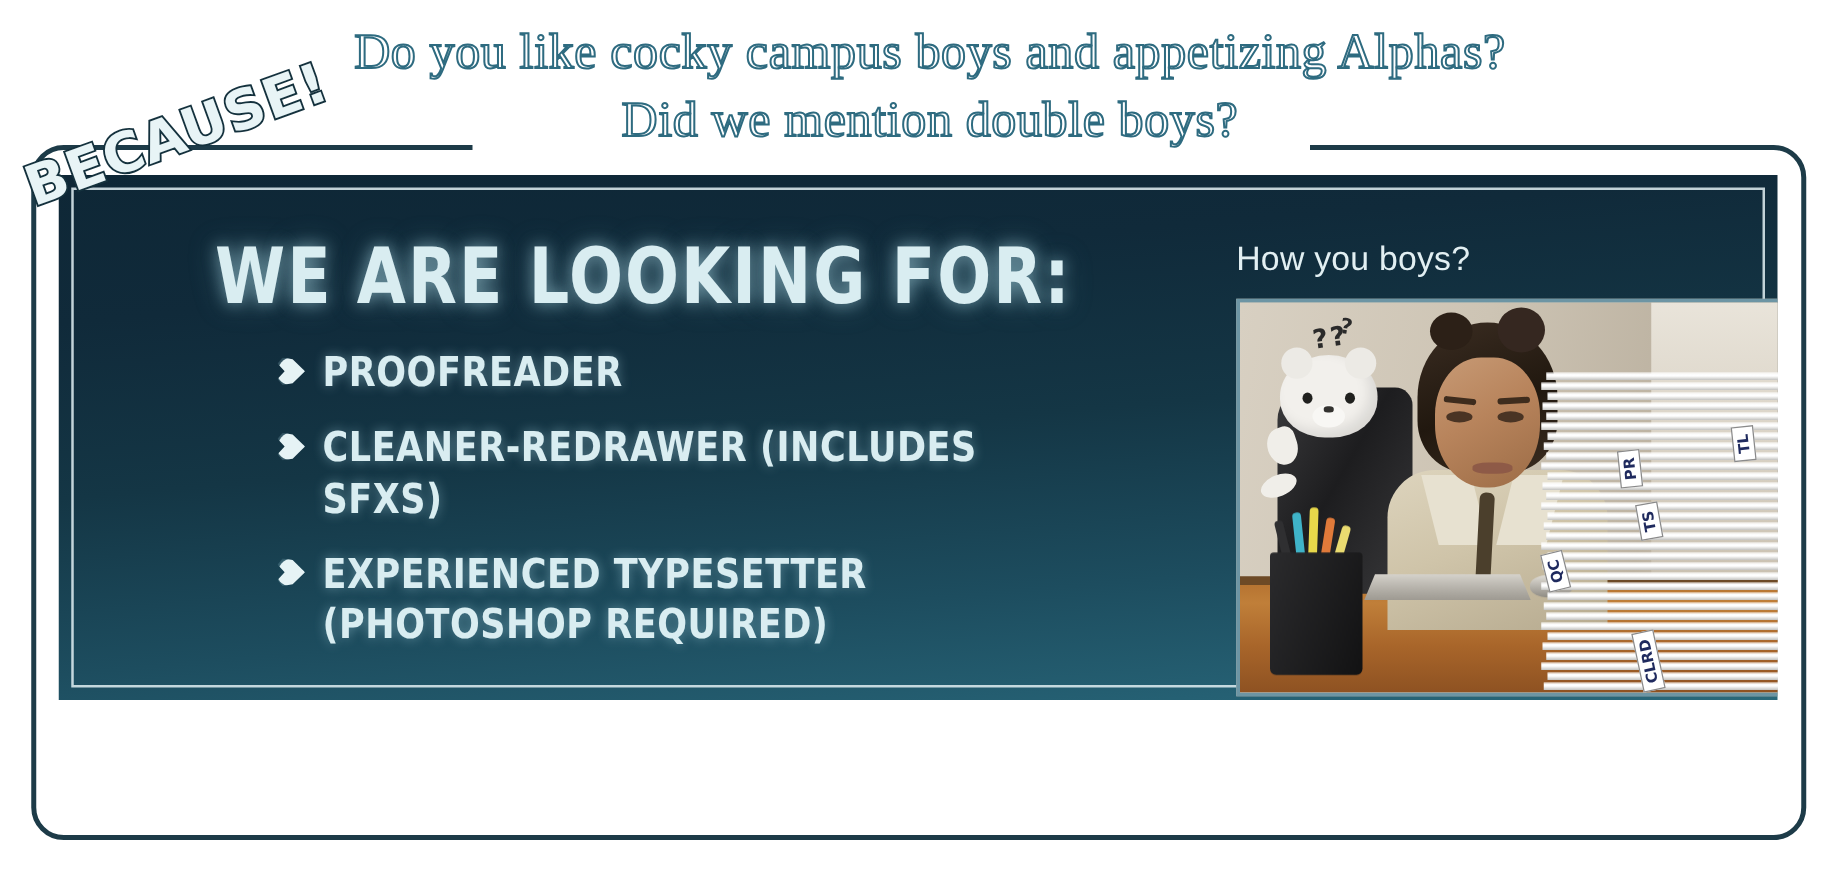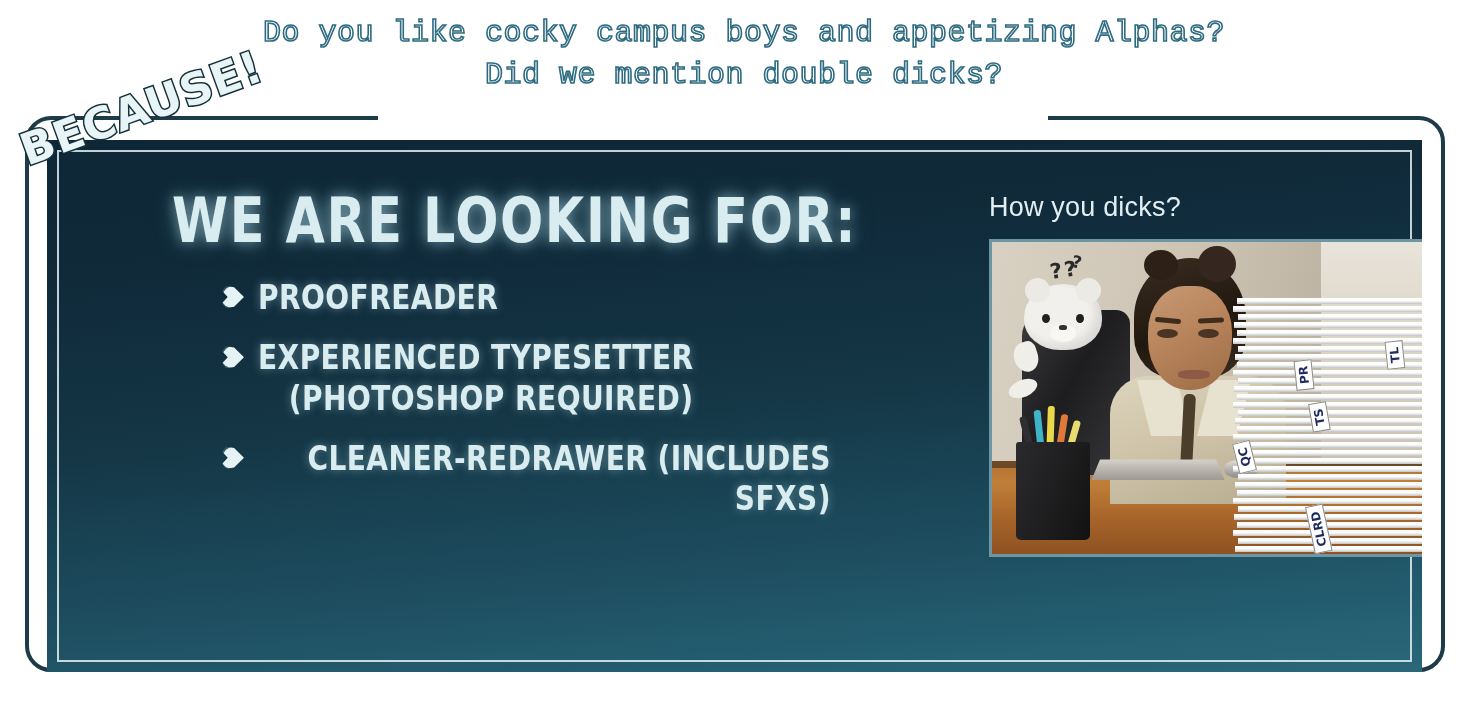--- a/index.html
+++ b/index.html
@@ -16,22 +16,22 @@
   
   .header {
     position: absolute;
     top: 14px;
     left: 0;
     width: 1472px;
     text-align: center;
     z-index: 30;
   }
   .header-line {
-    font-family: Liberation Mono, monospace;
-    font-size: 30px;
+    font-family: Liberation Serif, serif;
+    font-size: 40px;
     font-weight: 400;
     letter-spacing: 0.5px;
     line-height: 1.33;
     color: transparent;
     -webkit-text-stroke: 1.6px #2e6b80;
     text-stroke: 1.6px #2e6b80;
     white-space: nowrap;
     margin-left: 16px;
   }
   .header-line-2 { margin-top: 2px; }
@@ -57,21 +57,21 @@
     z-index: 12;
   }
   .frame-gap-b { left: 378px; width: 670px; }
 
   
   .card {
     position: absolute;
     left: 47px;
     top: 140px;
     width: 1375px;
-    height: 532px;
+    height: 420px;
     background: linear-gradient(175deg,
         #0e2736 0%,
         #102a3a 22%,
         #143645 48%,
         #1d4d5f 74%,
         #256073 92%,
         #2a6879 100%);
     z-index: 10;
     overflow: hidden;
   }
@@ -122,21 +122,20 @@
     transform-origin: left center;
     text-shadow: 0 0 14px rgba(176, 220, 232, 0.55),
                  0 0 26px rgba(140, 200, 215, 0.35);
     white-space: nowrap;
   }
 
   .job-list {
     list-style: none;
     margin-top: 26px;
     margin-left: 50px;
-    text-align: right;
   }
   .job-item {
     display: flex;
     align-items: flex-start;
     margin-bottom: 20px;
   }
   .bullet {
     flex: 0 0 auto;
     width: 22px;
     height: 22px;
@@ -348,52 +347,52 @@
   .ph-tag-tl   { left: 148px; top: 48px;  transform: rotate(-96deg); }
   .ph-tag-ts   { left: 72px;  top: 110px; transform: rotate(-100deg); }
   .ph-tag-qc   { left: -4px;  top: 150px; transform: rotate(-104deg); }
   .ph-tag-clrd { left: 62px;  top: 222px; transform: rotate(-102deg); }
 </style>
 </head>
 <body>
 
 <div class="header">
   <div class="header-line">Do you like cocky campus boys and appetizing Alphas?</div>
-  <div class="header-line header-line-2">Did we mention double dicks?</div>
+  <div class="header-line header-line-2">Did we mention double boys?</div>
 </div>
 
 <div class="outer-frame"></div>
 <div class="frame-gap frame-gap-b"></div>
 
 <div class="card">
   <div class="card-inner-rule"></div>
 
   <div class="left-col">
     <div class="headline">WE ARE LOOKING FOR:</div>
 
     <ul class="job-list">
       <li class="job-item">
         <span class="bullet"></span>
         <span class="job-label">PROOFREADER</span>
       </li>
       <li class="job-item">
         <span class="bullet"></span>
+        <span class="job-label">CLEANER-REDRAWER (INCLUDES SFXS)</span>
+      </li>
+      <li class="job-item">
+        <span class="bullet"></span>
         <span class="job-label">EXPERIENCED TYPESETTER
 (PHOTOSHOP REQUIRED)</span>
       </li>
-      <li class="job-item">
-        <span class="bullet"></span>
-        <span class="job-label">CLEANER-REDRAWER (INCLUDES SFXS)</span>
-      </li>
     </ul>
 
   </div>
 
   <div class="right-col">
-    <div class="right-caption">How you dicks?</div>
+    <div class="right-caption">How you boys?</div>
 
     <div class="photo-wrap">
       <div class="ph-wall"></div>
       <div class="ph-wall-panel"></div>
       <div class="ph-desk"></div>
       <div class="ph-desk-edge"></div>
 
       <div class="ph-chair"></div>
 
       <div class="ph-q">??</div>

